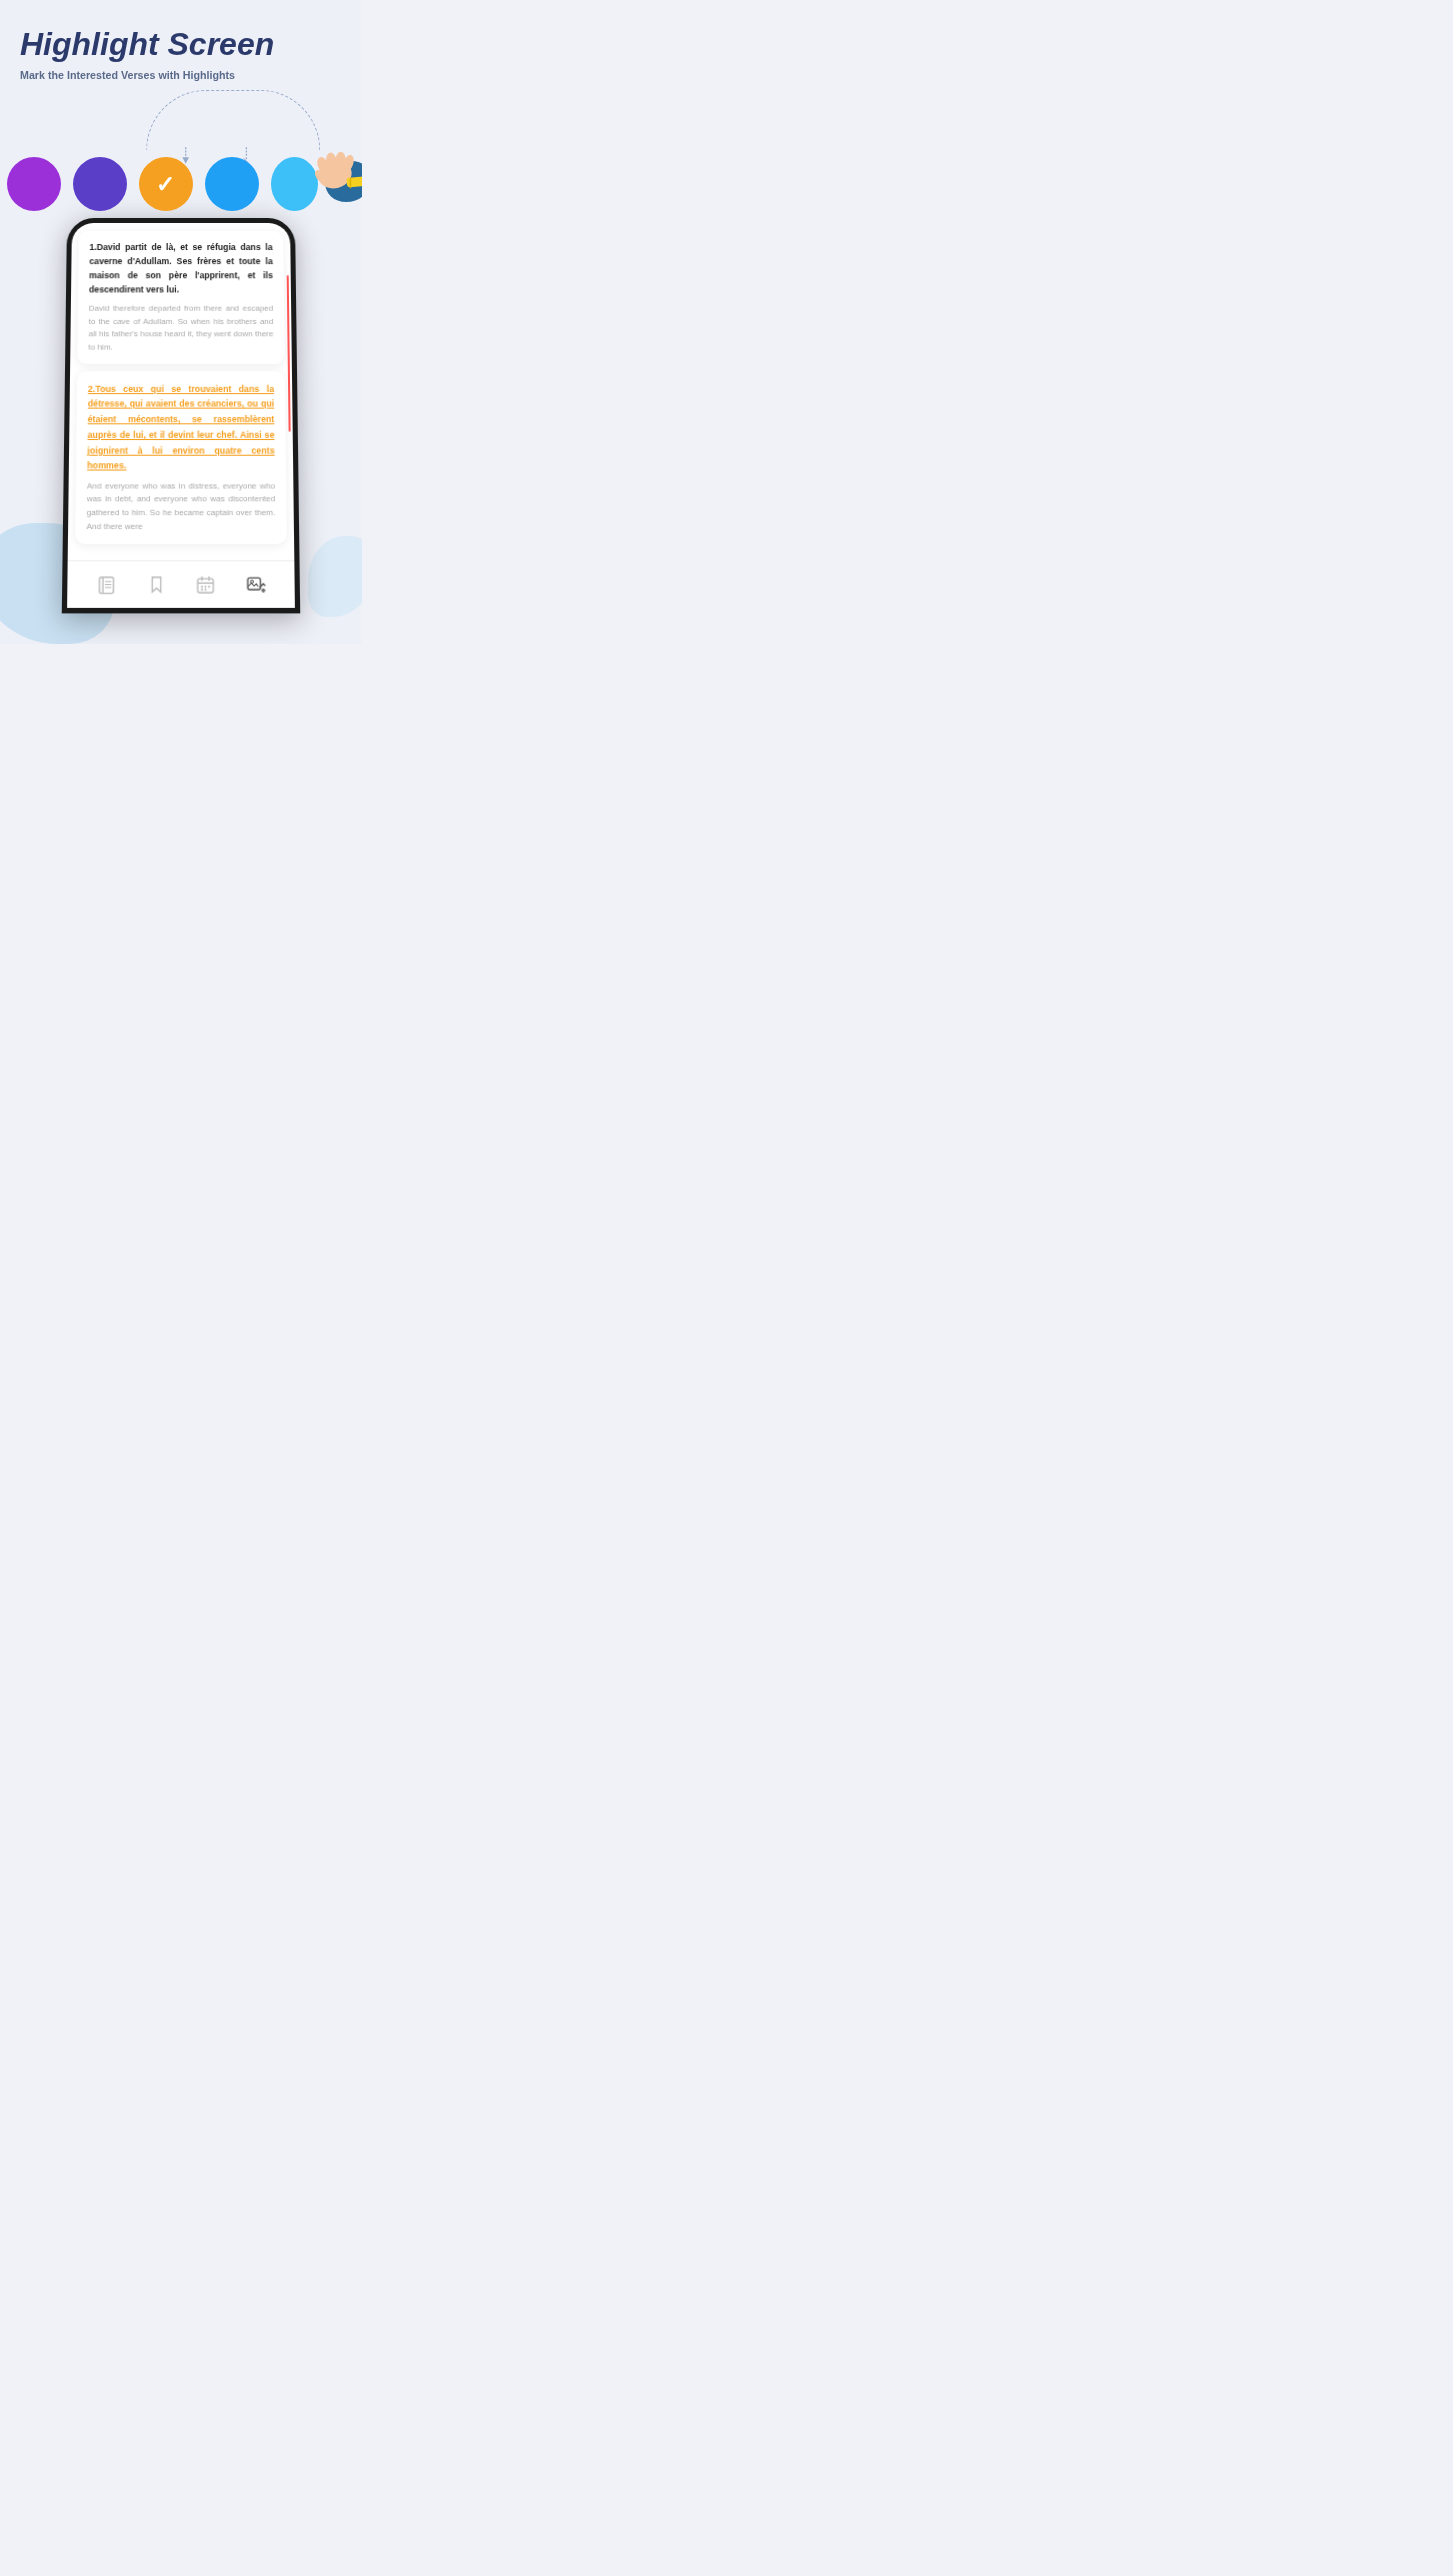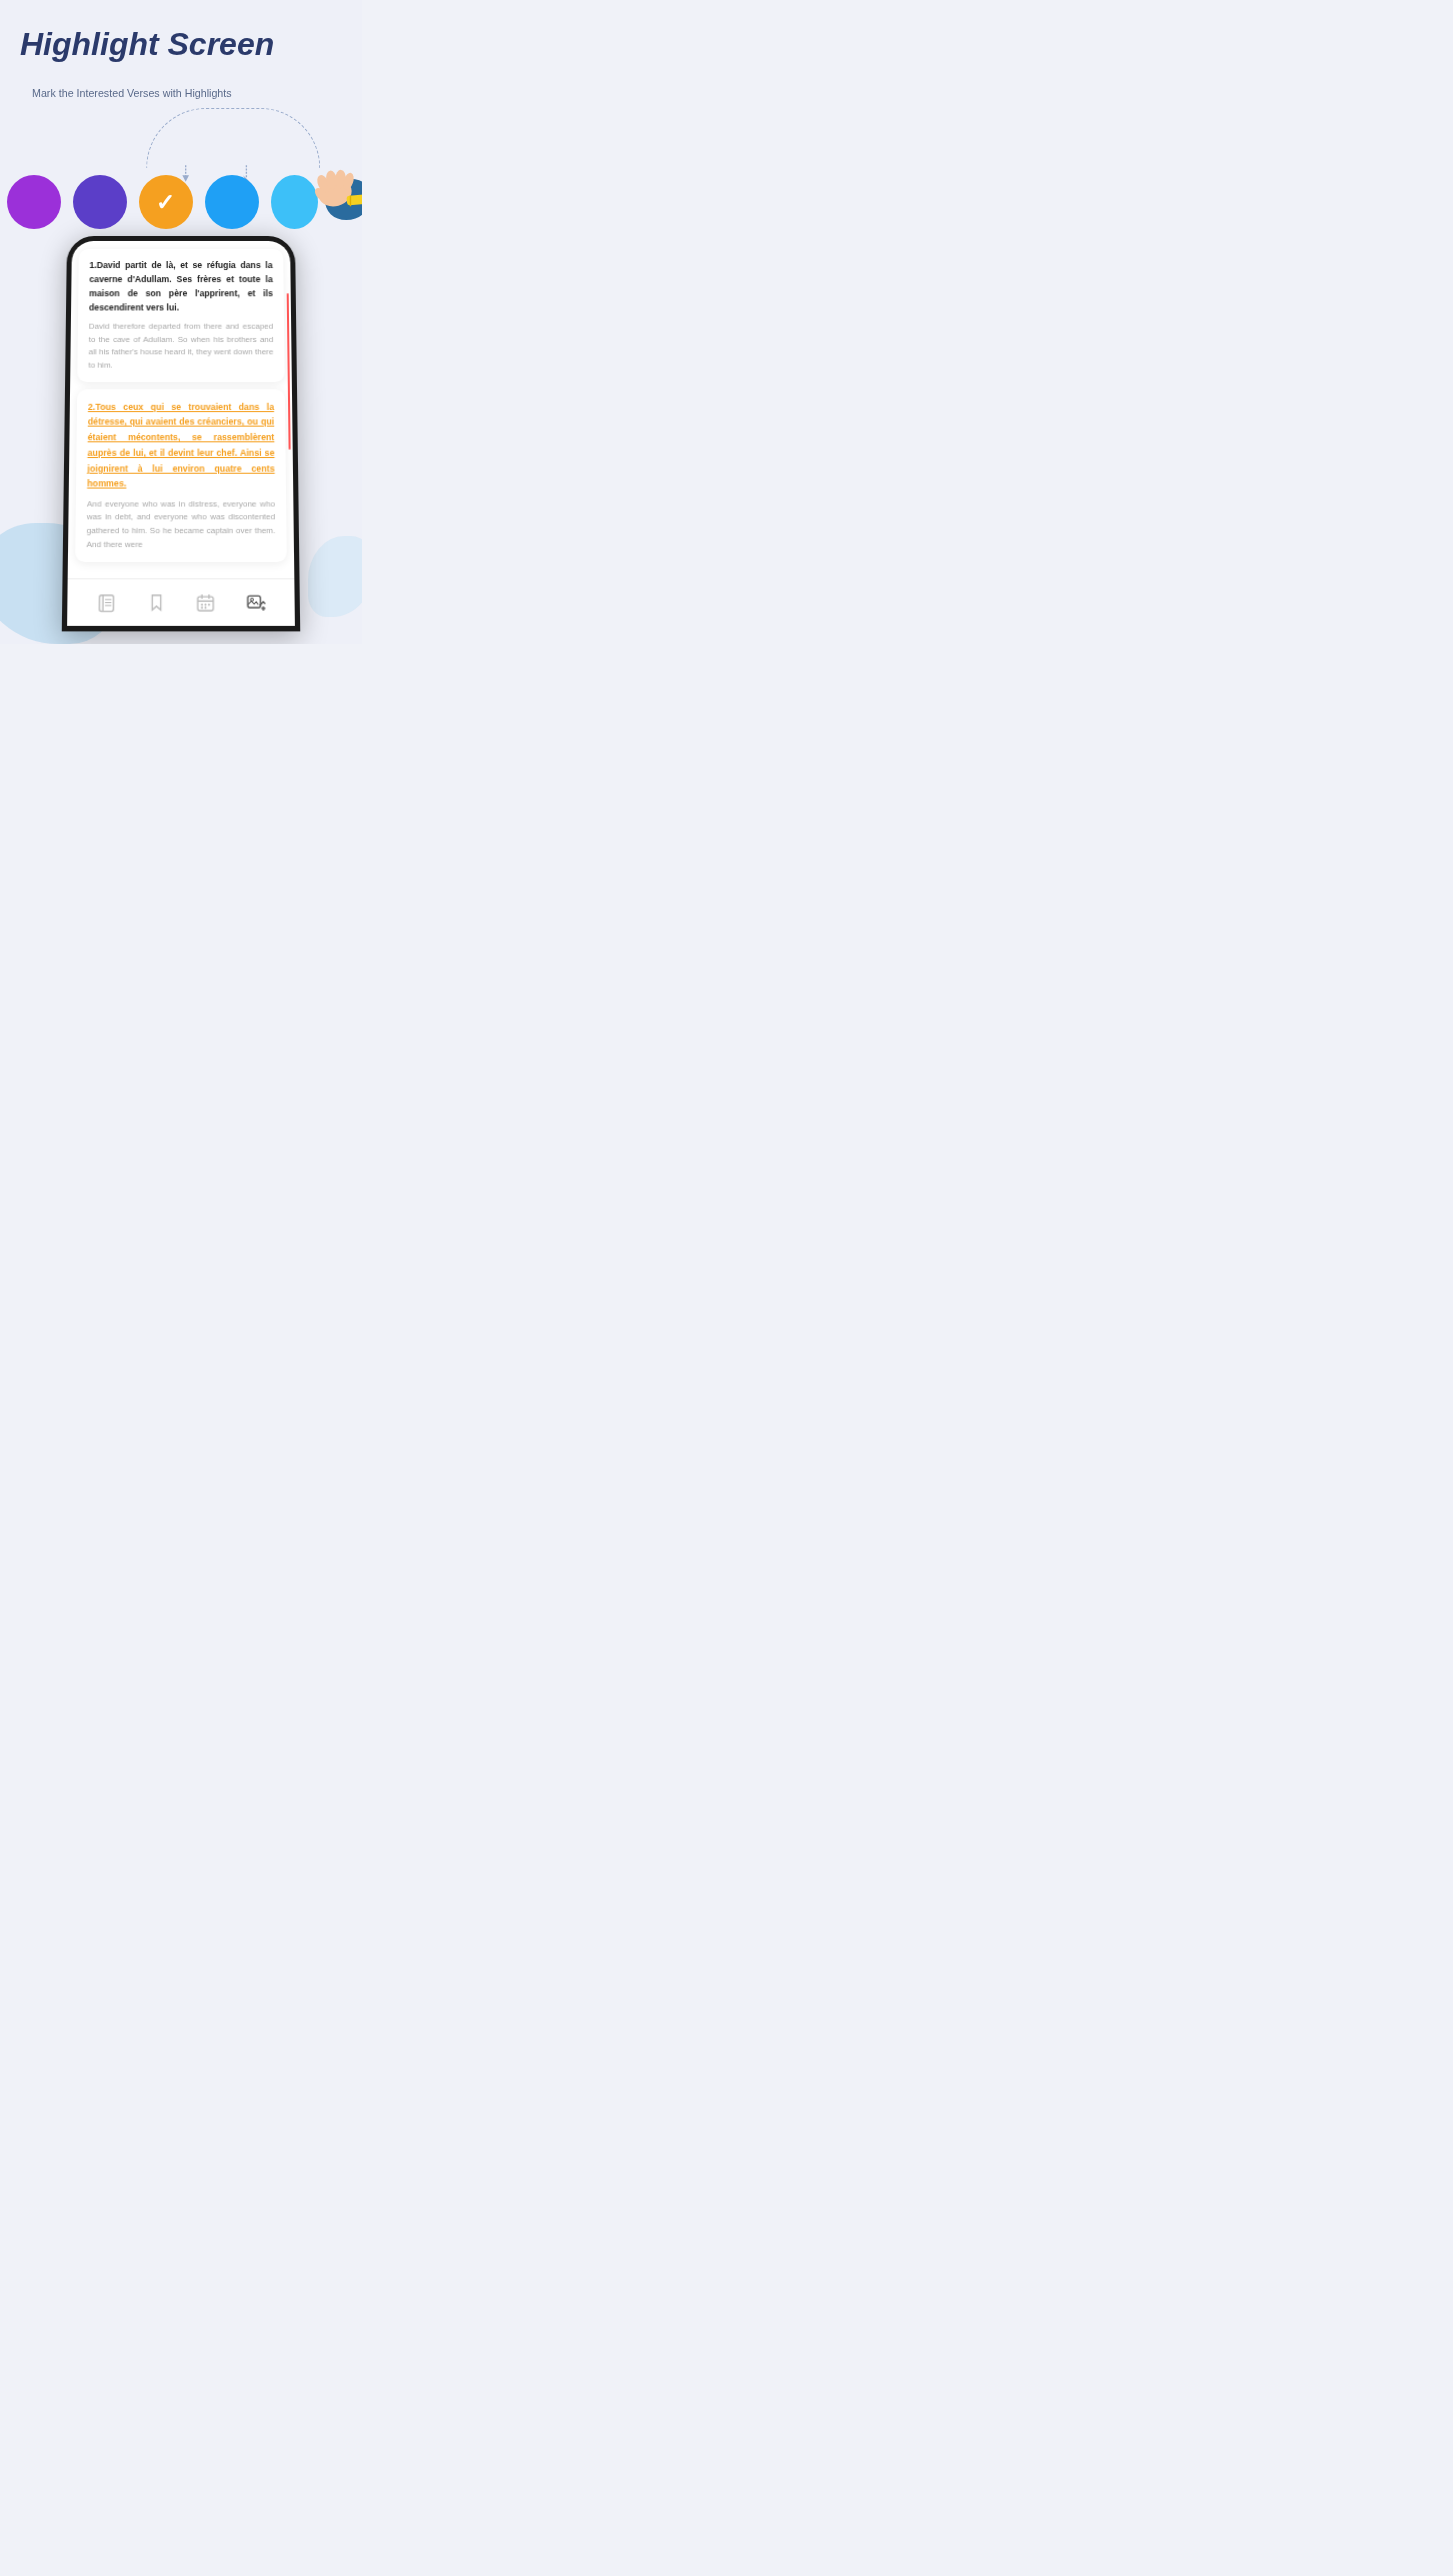--- a/index.html
+++ b/index.html
@@ -25,29 +25,28 @@
     .header {
       padding: 27px 20px 6.7px 20px;
     }
 
     .main-title {
       font-size: 32px;
       font-weight: 900;
       font-style: italic;
       color: #2b3a6b;
       line-height: 1.1;
-      margin-bottom: 24px;
+      margin-bottom: 6px;
     }
 
     .subtitle {
       font-size: 10.7px;
       color: #5a6a8a;
       line-height: 1.4;
-      font-weight: 400;
-      margin-left: 12px;
+      font-weight: 700;
     }
 
     
     .arc-container {
       position: relative;
       height: 74px;
       margin: 0 auto;
       width: 100%;
     }
 

